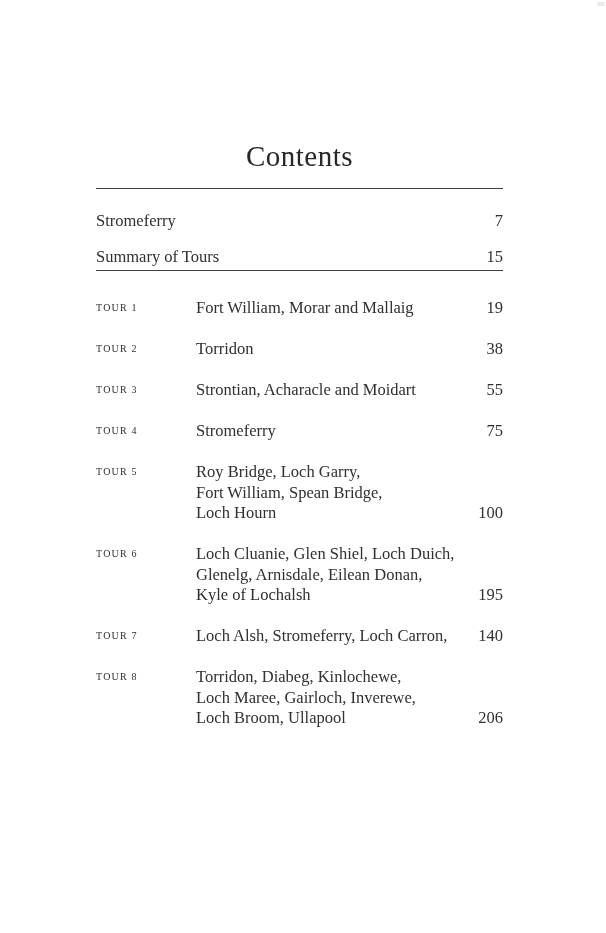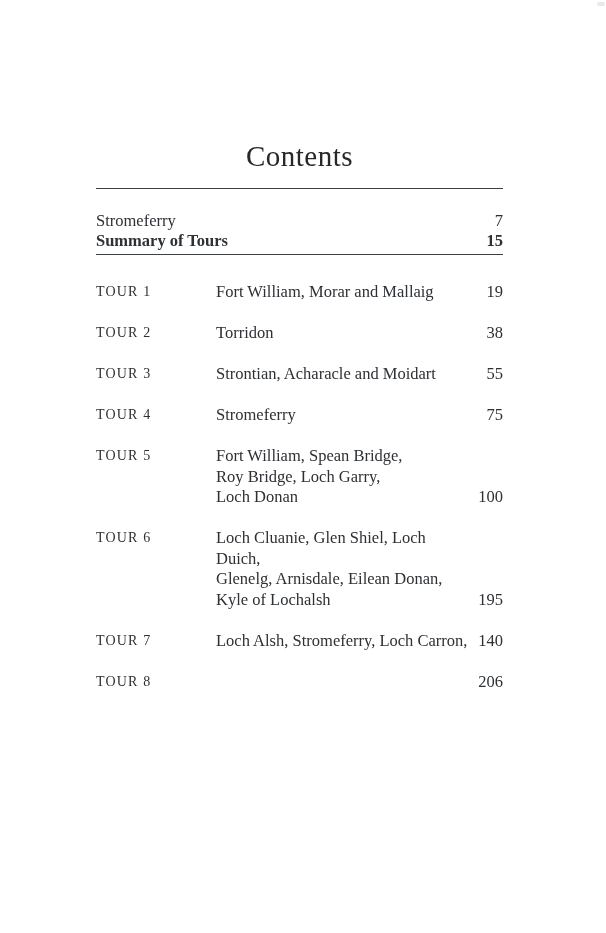--- a/index.html
+++ b/index.html
@@ -39,38 +39,38 @@
   .rule-top { margin-top: 17px; }
   .rule-mid { margin-top: 3px; }
 
   .front-matter { margin-top: 22px; }
   .front-row {
     display: flex;
     align-items: baseline;
     font-size: 16.5px;
     line-height: 20px;
   }
-  .front-row + .front-row { margin-top: 0; font-weight: bold; }
+  .front-row + .front-row { margin-top: 16px; }
   .front-label { flex: 1 1 auto; }
 
   .tours { margin-top: 27px; }
   .tour-row {
     display: flex;
     font-size: 16.5px;
     line-height: 20.5px;
     margin-bottom: 20.5px;
   }
   .tour-label {
     width: 100px;
     flex: 0 0 100px;
-    font-size: 14px;
+    font-size: 10px;
     letter-spacing: 1.2px;
     line-height: 20.5px;
   }
-  .tour-title { flex: 1 1 auto; margin-left: 20px; }
+  .tour-title { flex: 1 1 auto; }
   .page-num {
     margin-left: auto;
     align-self: flex-end;
     text-align: right;
     white-space: nowrap;
     padding-left: 10px;
     font-feature-settings: "onum" 1;
   }
   .scan-artifact {
     position: absolute;
@@ -137,23 +137,23 @@
         <span class="tour-label">TOUR 4</span>
         <span class="tour-title">
           <span>Stromeferry</span>
         </span>
         <span class="page-num">75</span>
       </div>
 
       <div class="tour-row">
         <span class="tour-label">TOUR 5</span>
         <span class="tour-title">
+          <div>Roy Bridge, Loch Garry,</div>
           <div>Fort William, Spean Bridge,</div>
-          <div>Roy Bridge, Loch Garry,</div>
-          <div>Loch Donan</div>
+          <div>Loch Hourn</div>
         </span>
         <span class="page-num">100</span>
       </div>
 
       <div class="tour-row">
         <span class="tour-label">TOUR 6</span>
         <span class="tour-title">
           <div>Loch Cluanie, Glen Shiel, Loch Duich,</div>
           <div>Glenelg, Arnisdale, Eilean Donan,</div>
           <div>Kyle of Lochalsh</div>
@@ -164,18 +164,23 @@
       <div class="tour-row">
         <span class="tour-label">TOUR 7</span>
         <span class="tour-title">
           <div>Loch Alsh, Stromeferry, Loch Carron,</div>
         </span>
         <span class="page-num">140</span>
       </div>
 
       <div class="tour-row">
         <span class="tour-label">TOUR 8</span>
+        <span class="tour-title">
+          <div>Torridon, Diabeg, Kinlochewe,</div>
+          <div>Loch Maree, Gairloch, Inverewe,</div>
+          <div>Loch Broom, Ullapool</div>
+        </span>
         <span class="page-num">206</span>
       </div>
 
     </div>
   </div>
 </div>
 
 </body></html>

